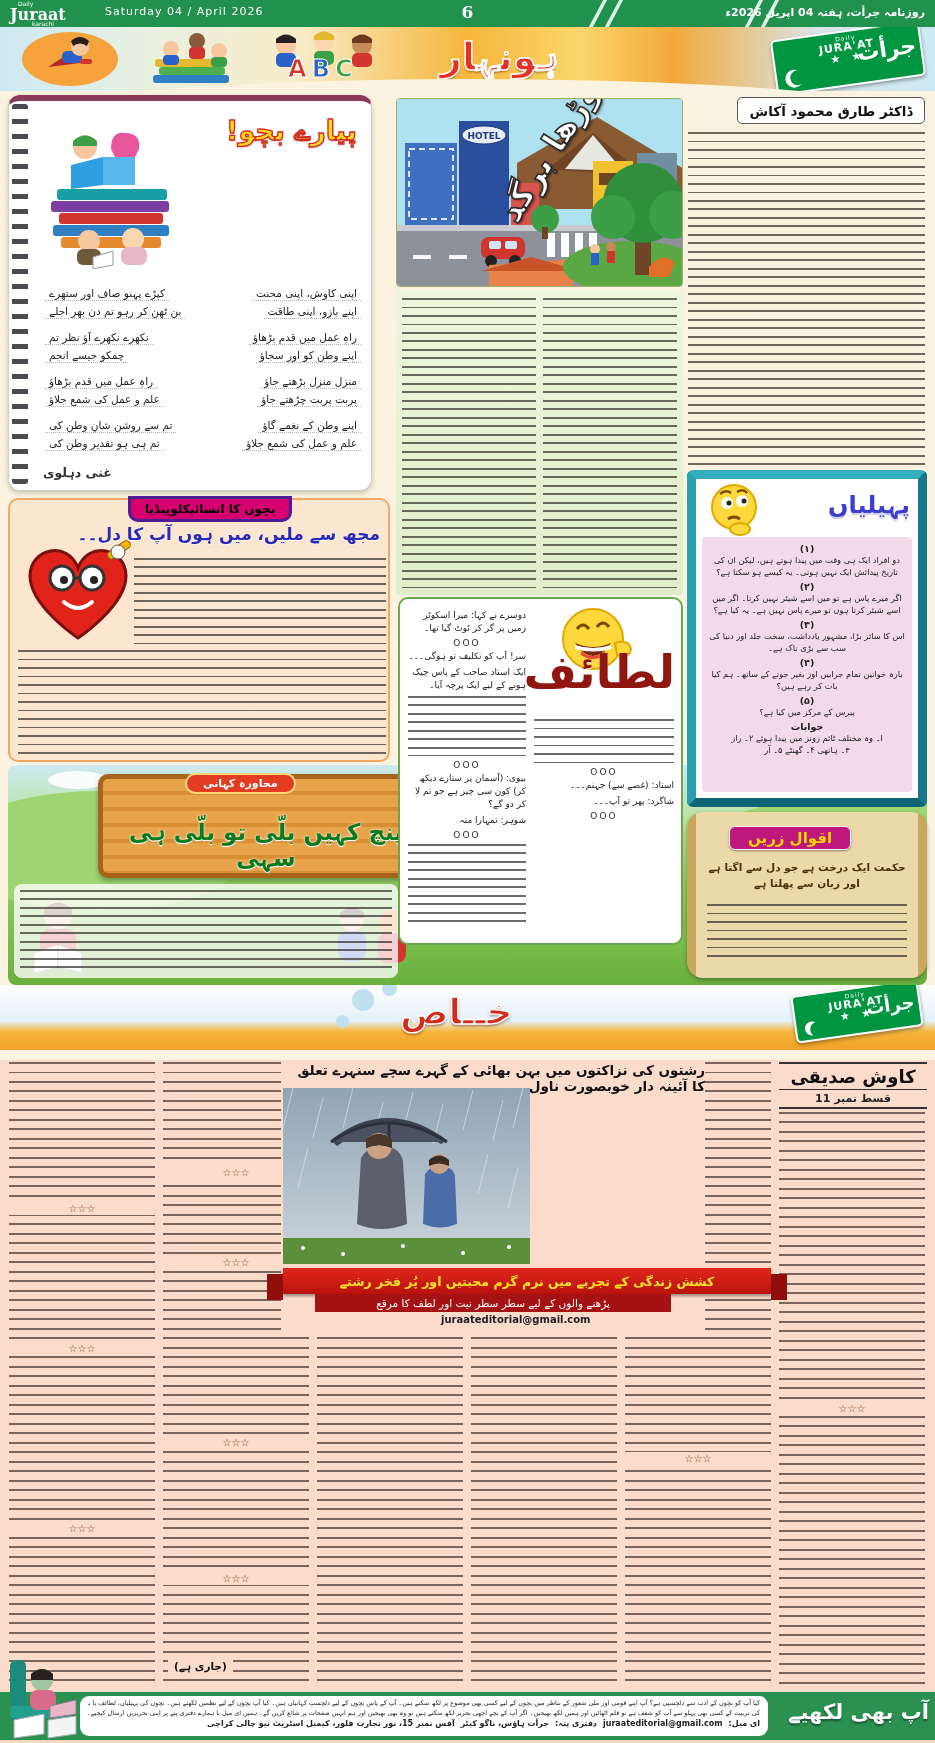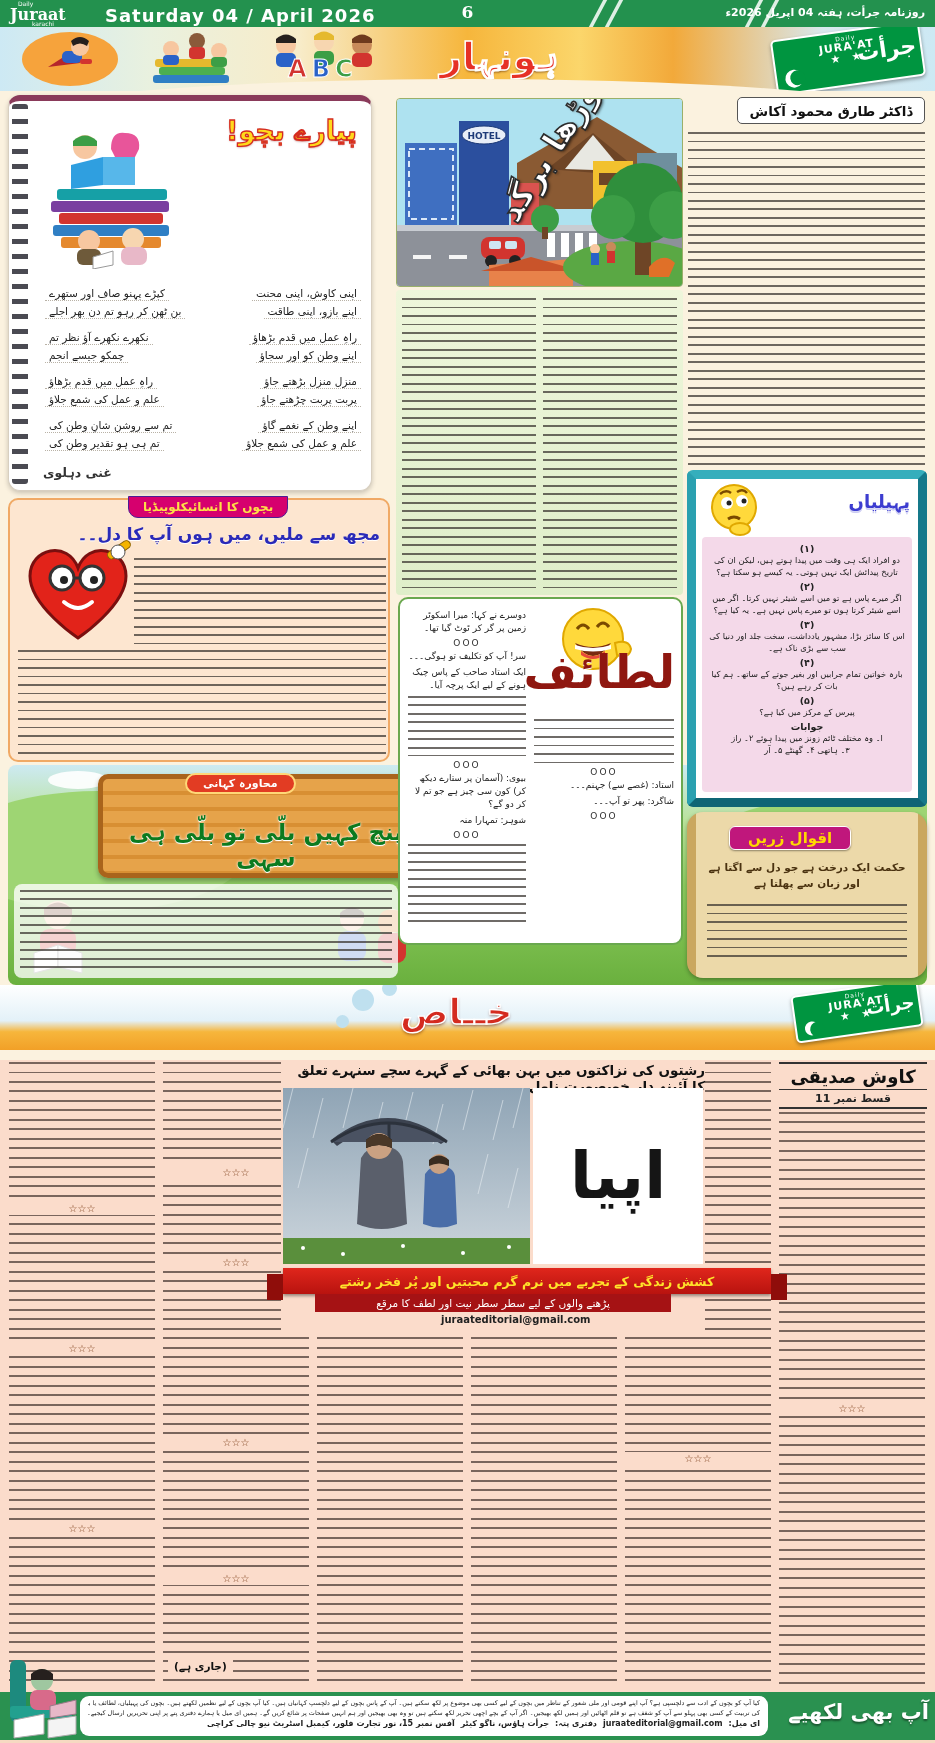--- a/index.html
+++ b/index.html
@@ -9,21 +9,21 @@
   .urdu{direction:rtl;font-family:"DejaVu Sans",sans-serif}
   
   .tx{background-image:repeating-linear-gradient(180deg,rgba(55,50,45,.72) 0 1.7px,transparent 1.7px 8.5px)}
   .tx9{background-image:repeating-linear-gradient(180deg,rgba(60,45,40,.68) 0 1.8px,transparent 1.8px 9.5px)}
   
   .masthead{left:0;top:0;width:935px;height:27px;background:#23914e;color:#fff;z-index:6}
   .mh-logo{left:10px;top:1px;line-height:1;color:#fff}
   .mh-logo .d{font-size:6px;display:block;margin-left:8px}
   .mh-logo .n{font-family:"DejaVu Serif",serif;font-size:16px;font-weight:bold;display:block}
   .mh-logo .k{font-size:6px;display:block;margin-left:22px;margin-top:-2px}
-  .mh-date{left:105px;top:5px;font-size:18px;font-weight:bold;letter-spacing:1px}
+  .mh-date{left:105px;top:5px;font-size:11px;font-weight:normal;letter-spacing:1px}
   .mh-page{left:0;right:0;top:2px;text-align:center;font-family:"DejaVu Serif",serif;font-size:17px;font-weight:bold}
   .mh-ur{right:10px;top:6px;font-size:11px;font-weight:bold}
   .mh-slash{top:0;width:4px;height:27px;background:rgba(255,255,255,.85);transform:skewX(-28deg)}
   
   .banner{left:0;top:27px;width:935px;height:64px;overflow:hidden;z-index:5;
     background:linear-gradient(90deg,#cde9f4 0%,#e9f1df 16%,#f8ecc9 32%,#f6b63c 50%,#fbd66b 62%,#f2a93a 72%,#d9e8ee 88%,#cde9f4 100%)}
   .banner-curve{left:-20px;bottom:-34px;width:980px;height:46px;background:#fbf2df;border-radius:50% 50% 0 0 / 100% 100% 0 0}
   .honhar{left:440px;top:8px;font-size:38px;font-weight:bold;color:#e63126;-webkit-text-stroke:1.5px #ffffff;text-shadow:0 2px 2px rgba(80,30,0,.45)}
   .abc span{font-weight:bold;font-size:24px;-webkit-text-stroke:1px #fff}
   .jlogo{background:#009540;border:2px solid #fff;border-radius:5px;box-shadow:0 2px 4px rgba(0,0,0,.35);color:#fff;transform:rotate(-8deg)}
@@ -35,21 +35,21 @@
   .jlogo .jur{position:absolute;right:4px;top:10px;font-size:22px;font-weight:bold}
   
   .notebook{left:8px;top:95px;width:364px;height:396px;background:#fff;border:1px solid #d8cfc0;border-top:6px solid #8a3a5a;border-radius:12px;box-shadow:0 2px 5px rgba(0,0,0,.2);z-index:2}
   .spiral{left:12px;top:104px;width:16px;height:380px;z-index:3;background:repeating-linear-gradient(180deg,#4a4a52 0 5px,transparent 5px 15px);border-radius:3px}
   .poem-title{right:14px;top:14px;font-size:27px;font-weight:bold;color:#ffd91c;-webkit-text-stroke:1.3px #d52a20;text-shadow:0 1px 2px rgba(120,0,0,.5)}
   .poem-row{display:flex;justify-content:space-between;direction:rtl;font-size:10.5px;color:#222}
   .poem-cell{border-bottom:1px dotted #b9b2a6;padding:0 4px 1px;white-space:nowrap}
   .poet{left:34px;bottom:10px;font-size:12.5px;font-weight:bold;color:#333}
   
   .heart-sec{left:8px;top:498px;width:382px;height:264px;background:#fde6d0;border:2px solid #f0a965;border-radius:10px;z-index:2}
-  .heart-tab{left:118px;top:-4px;background:#d6006e;color:#fde047;font-size:12px;font-weight:bold;padding:3px 14px;border-radius:0 0 10px 10px;border:1px solid #4c1d95}
+  .heart-tab{left:118px;top:-4px;background:#d6006e;color:#000000;font-size:12px;font-weight:bold;padding:3px 14px;border-radius:0 0 10px 10px;border:3px solid #4c1d95}
   .heart-head{right:8px;top:24px;font-size:17px;font-weight:bold;color:#2a2ab8;text-shadow:0 1px 0 #fff}
   
   .scene{left:8px;top:765px;width:919px;height:220px;border-radius:8px;z-index:1;overflow:hidden;
     background:linear-gradient(180deg,#cdeaf2 0%,#b9e29a 26%,#8ccb5e 55%,#6ab03e 100%)}
   .hill{background:#9ed573;border-radius:50%}
   .cloud{background:#fff;border-radius:50%;opacity:.9}
   .board{left:90px;top:9px;width:336px;height:104px;background:repeating-linear-gradient(180deg,#e6a34a 0 12px,#d88f33 12px 16px);border:5px solid #a9641c;border-radius:10px;box-shadow:0 3px 5px rgba(0,0,0,.3);z-index:2}
   .board-badge{left:82px;top:-6px;background:#e23c23;color:#fff;font-size:11px;font-weight:bold;padding:2px 16px;border:2px solid #ffd777;border-radius:12px}
   .board-head{left:0;right:0;top:40px;text-align:center;font-size:23px;font-weight:bold;color:#0c7a1f;text-shadow:0 1px 0 #fff,0 0 3px #fff}
   .story-panel{left:6px;top:119px;width:384px;height:94px;background:rgba(255,255,255,.78);border-radius:8px;z-index:2;padding:6px}
@@ -57,21 +57,21 @@
   .illus{left:396px;top:98px;width:287px;height:189px;border:1px solid #9ab06a;border-radius:4px;overflow:hidden;z-index:2}
   .banyan-title{left:70px;top:28px;font-size:33px;font-weight:bold;color:#fff;-webkit-text-stroke:1.6px #2b2b2b;text-shadow:0 2px 3px rgba(0,0,0,.6);transform:rotate(-58deg);transform-origin:center}
   .midtext{left:396px;top:290px;width:287px;height:305px;background:linear-gradient(180deg,#eef6db,#dfeec9);border-radius:4px;z-index:2}
   .jokes{left:398px;top:597px;width:285px;height:348px;background:#fff;border:2px solid #6aa84f;border-radius:10px;z-index:3}
   .jokes-title{right:6px;top:46px;font-size:46px;font-weight:bold;color:#8f1710;text-shadow:0 1px 0 #fff}
   .joke-line{font-size:9px;line-height:1.45;color:#222;text-align:right;margin-bottom:3px}
   .joke-sep{text-align:center;font-size:9px;letter-spacing:2px;color:#333;margin:2px 0}
   
   .byline{left:737px;top:97px;width:188px;height:27px;background:#fff;border:1.5px solid #555;border-radius:5px;display:flex;align-items:center;justify-content:center;font-size:13.5px;font-weight:bold;color:#111;z-index:2}
   .riddles{left:687px;top:470px;width:240px;height:337px;border:9px solid;border-color:#35aebc #15798a #0f6575 #2aa0b0;background:#fff;border-radius:6px;z-index:3}
-  .riddles-title{right:8px;top:12px;font-size:18px;font-weight:bold;color:#3d3dd0;text-shadow:0 0 2px #fff,0 2px 0 #c9c9f2}
+  .riddles-title{right:8px;top:12px;font-size:24px;font-weight:bold;color:#3d3dd0;text-shadow:0 0 2px #fff,0 2px 0 #c9c9f2}
   .riddle-panel{left:6px;right:6px;top:58px;bottom:6px;background:#f4d9e9;border-radius:4px;padding:3px 6px;text-align:center;color:#222}
   .riddle-n{font-size:9.5px;font-weight:bold;margin-top:3px}
   .riddle-q{font-size:8.3px;line-height:1.45}
   .scroll{left:687px;top:812px;width:240px;height:166px;background:#ecd9a9;border-radius:16px;box-shadow:0 2px 4px rgba(0,0,0,.3);z-index:3;
     background-image:linear-gradient(90deg,#caa75f 0 9px,transparent 9px calc(100% - 9px),#caa75f calc(100% - 9px));}
   .scroll-badge{left:42px;top:14px;background:#c0177c;color:#ffd900;font-size:15px;font-weight:bold;padding:2px 18px;border-radius:6px;border:1.5px solid #fff;box-shadow:0 1px 2px rgba(0,0,0,.4)}
   .scroll-text{left:16px;right:16px;top:48px;font-size:10.5px;line-height:1.5;text-align:center;color:#4a3210;font-weight:bold}
   
   .khaas{left:0;top:985px;width:935px;height:65px;z-index:4;background:linear-gradient(180deg,#ffffff 0%,#e3f1f8 55%,#f6b63c 72%,#f2a027 100%);overflow:hidden}
   .khaas-title{left:400px;top:6px;font-size:36px;font-weight:bold;color:#d42b1f;-webkit-text-stroke:1.4px #fff;text-shadow:0 2px 3px rgba(90,20,0,.5)}
@@ -477,23 +477,20 @@
         <path d="M146 72 q10 -9 20 0 l0 6 q-10 -5 -20 0 Z" fill="#3a2c20"></path>
         <rect x="0" y="150" width="247" height="26" fill="#5a8f3c"></rect>
         <g fill="#fff">
             <circle cx="20" cy="160" r="2"></circle>
             <circle cx="60" cy="166" r="2"></circle>
             <circle cx="120" cy="158" r="2"></circle>
             <circle cx="180" cy="165" r="2"></circle>
             <circle cx="226" cy="159" r="2"></circle>
           </g>
       </svg>
-      <div class="abs apya-panel">
-        <div class="apya urdu">اپیا</div>
-      </div>
       <div class="abs ribbon urdu">کشش زندگی کے تجربے میں نرم گرم محبتیں اور پُر فخر رشتے</div>
       <div class="abs ribbon2 urdu">پڑھنے والوں کے لیے سطر سطر نیت اور لطف کا مرقع</div>
       <div class="abs nemail">juraateditorial@gmail.com</div>
     </div>
 
     <div class="abs continued urdu">(جاری ہے)</div>
   </div>
 
   <svg class="abs" style="left:4px;top:1650px;z-index:7" width="76" height="90">
     <rect x="6" y="10" width="16" height="62" rx="6" fill="#1d8a7e"></rect>

